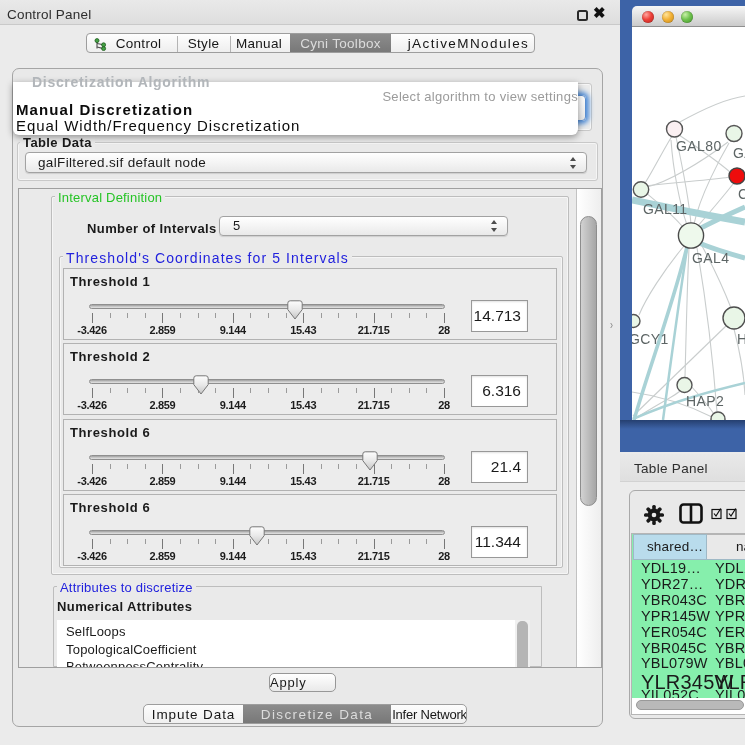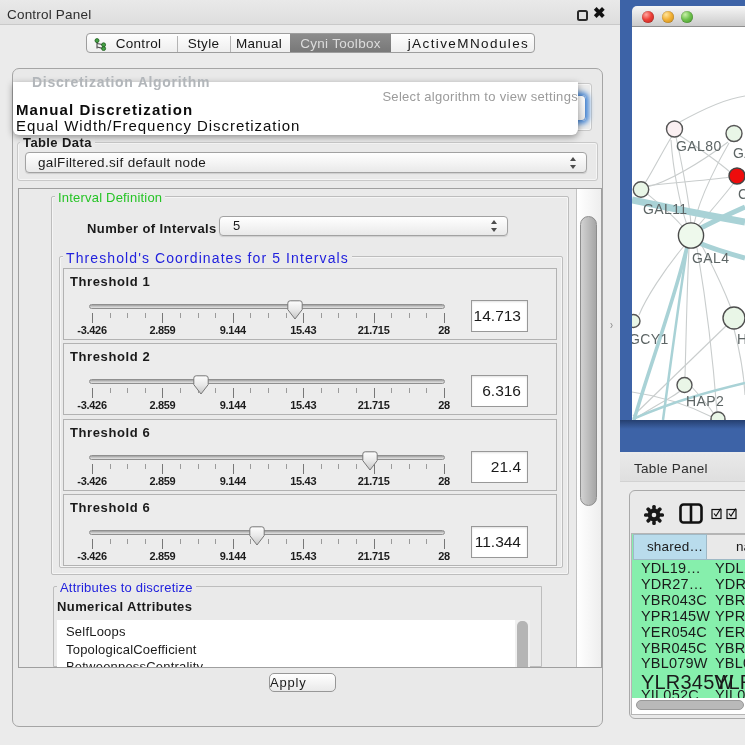--- a/index.html
+++ b/index.html
@@ -171,20 +171,25 @@
 <div class="abs" style="left:53px;top:586px;width:489px;height:81px;border:1px solid #bdbdbd;border-top-left-radius:2px"></div>
 <div class="gtitle" style="left:57px;top:580px;color:#2222dd;letter-spacing:.2px">Attributes to discretize</div>
 <div class="abs bold" style="left:57px;top:599px;font-size:13px;letter-spacing:.4px">Numerical Attributes</div>
 <div class="abs" style="left:57px;top:620px;width:473px;height:47px;background:#fff;overflow:hidden;font-size:13px">
   <div style="padding:3px 0 0 9px;line-height:17.6px;letter-spacing:.2px">SelfLoops<br>TopologicalCoefficient<br>BetweennessCentrality</div>
   <div class="abs" style="right:0;top:0;width:15px;height:47px;background:#f0f0f0"></div>
   <div class="abs" style="right:2px;top:1px;width:11px;height:46px;background:#b5b5b5;border-radius:5px 5px 0 0"></div>
 </div>
 
 <div class="abs" style="left:269px;top:673px;width:67px;height:19px;border:1px solid #979797;border-radius:5px;background:linear-gradient(#ffffff,#e9e9e9);text-align:left;font-size:13px;line-height:17px;letter-spacing:.8px">Apply</div>
+<div class="abs" style="left:143px;top:704px;width:324px;height:20px;background:linear-gradient(#fdfdfd,#efefef);border:1px solid #9d9d9d;border-radius:5px;overflow:hidden">
+  <div class="seg" style="left:0;width:99px;letter-spacing:.9px">Impute Data</div>
+  <div class="seg" style="left:99px;width:148px;background:linear-gradient(#8c8c8c,#787878);color:#dcdcdc;letter-spacing:1.4px">Discretize Data</div>
+  <div class="seg" style="left:247px;width:77px;letter-spacing:-.2px;font-size:13px;white-space:nowrap">Infer Network</div>
+</div>
 
 <div class="abs" style="left:13px;top:82px;width:565px;height:53px;background:#fff;border-radius:0 0 6px 6px;box-shadow:0 2px 7px rgba(0,0,0,.4);z-index:10"></div>
 <div class="abs" style="left:13px;top:89px;width:565px;text-align:right;font-size:13px;color:#9b9b9b;letter-spacing:.3px;z-index:11">Select algorithm to view settings</div>
 <div class="abs" style="left:16px;top:117px;font-size:15px;letter-spacing:.95px;color:#0c0c0c;z-index:11">Equal Width/Frequency Discretization</div>
 <div class="abs bold" style="left:16px;top:101px;font-size:15px;letter-spacing:1.1px;color:#0c0c0c;z-index:11">Manual Discretization</div>
 <div class="abs bold" style="left:32px;top:74px;font-size:14px;letter-spacing:.7px;color:#b2b6ba;z-index:12">Discretization Algorithm</div>
 
 <div class="abs" style="left:610px;top:320px;font-size:9px;color:#8a8a8a;transform:scaleY(1.4)">›</div>
 
 <div class="abs" style="left:620px;top:0;width:125px;height:452px;background:#3d63a7"></div>

